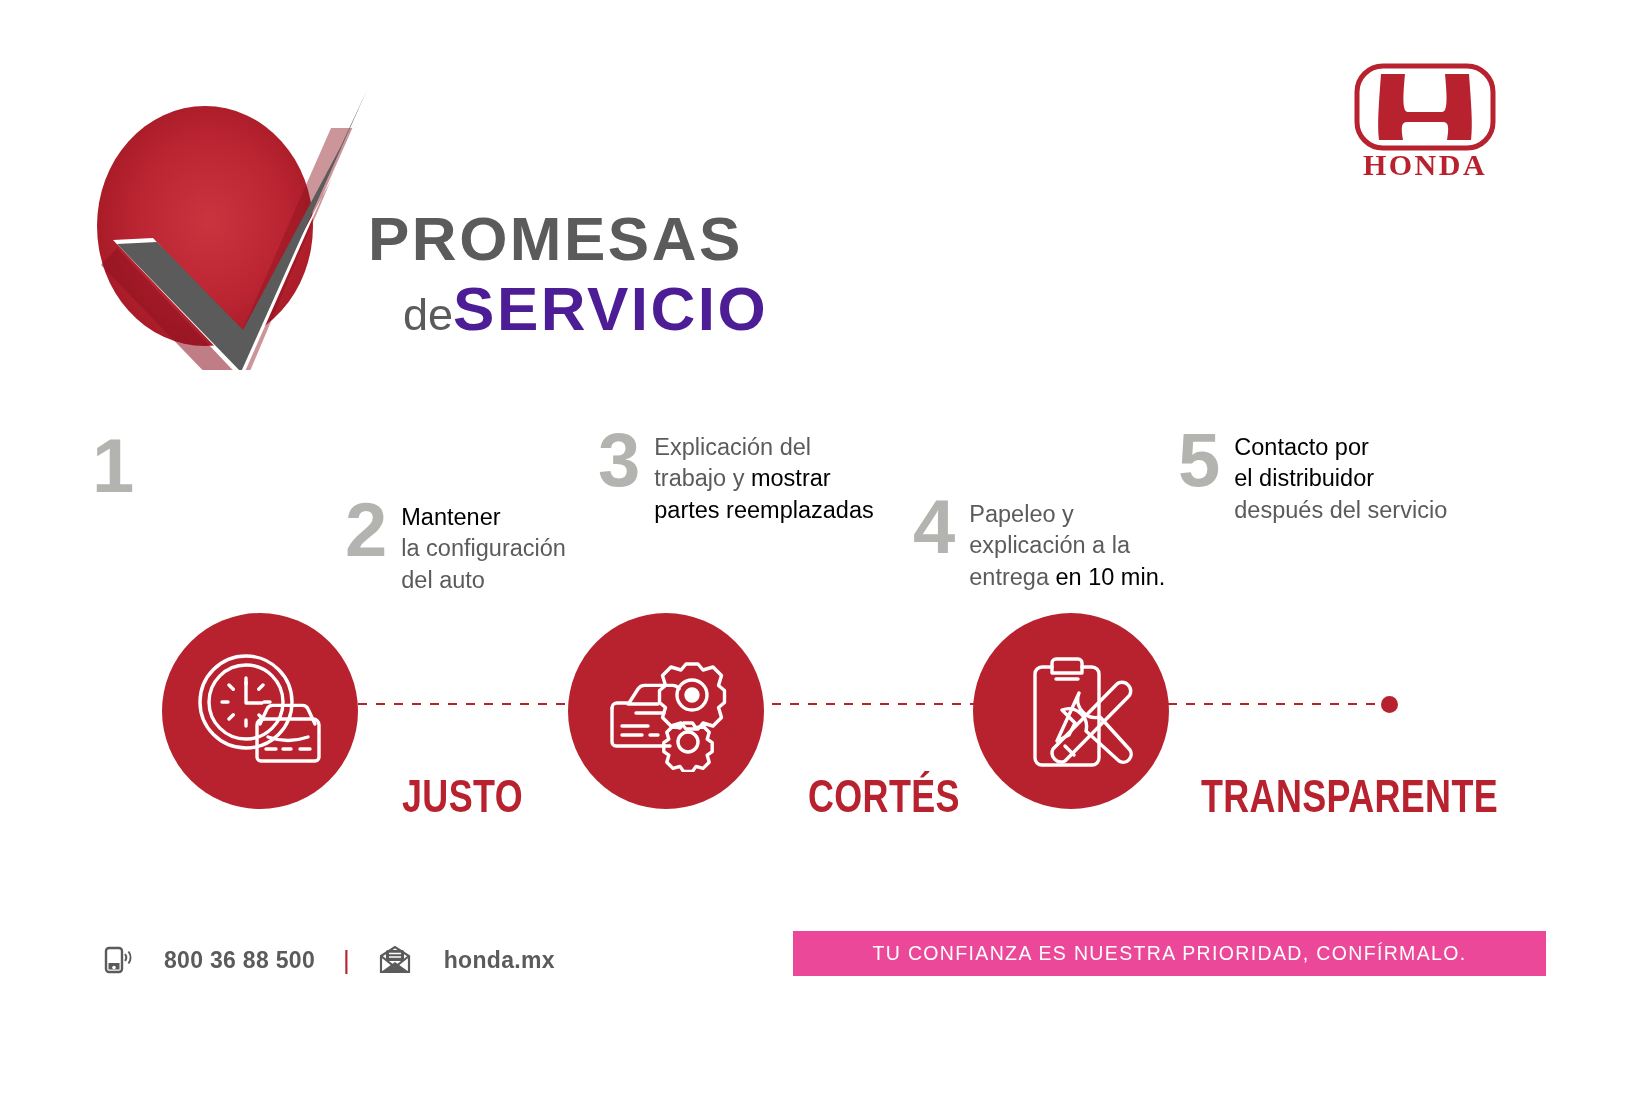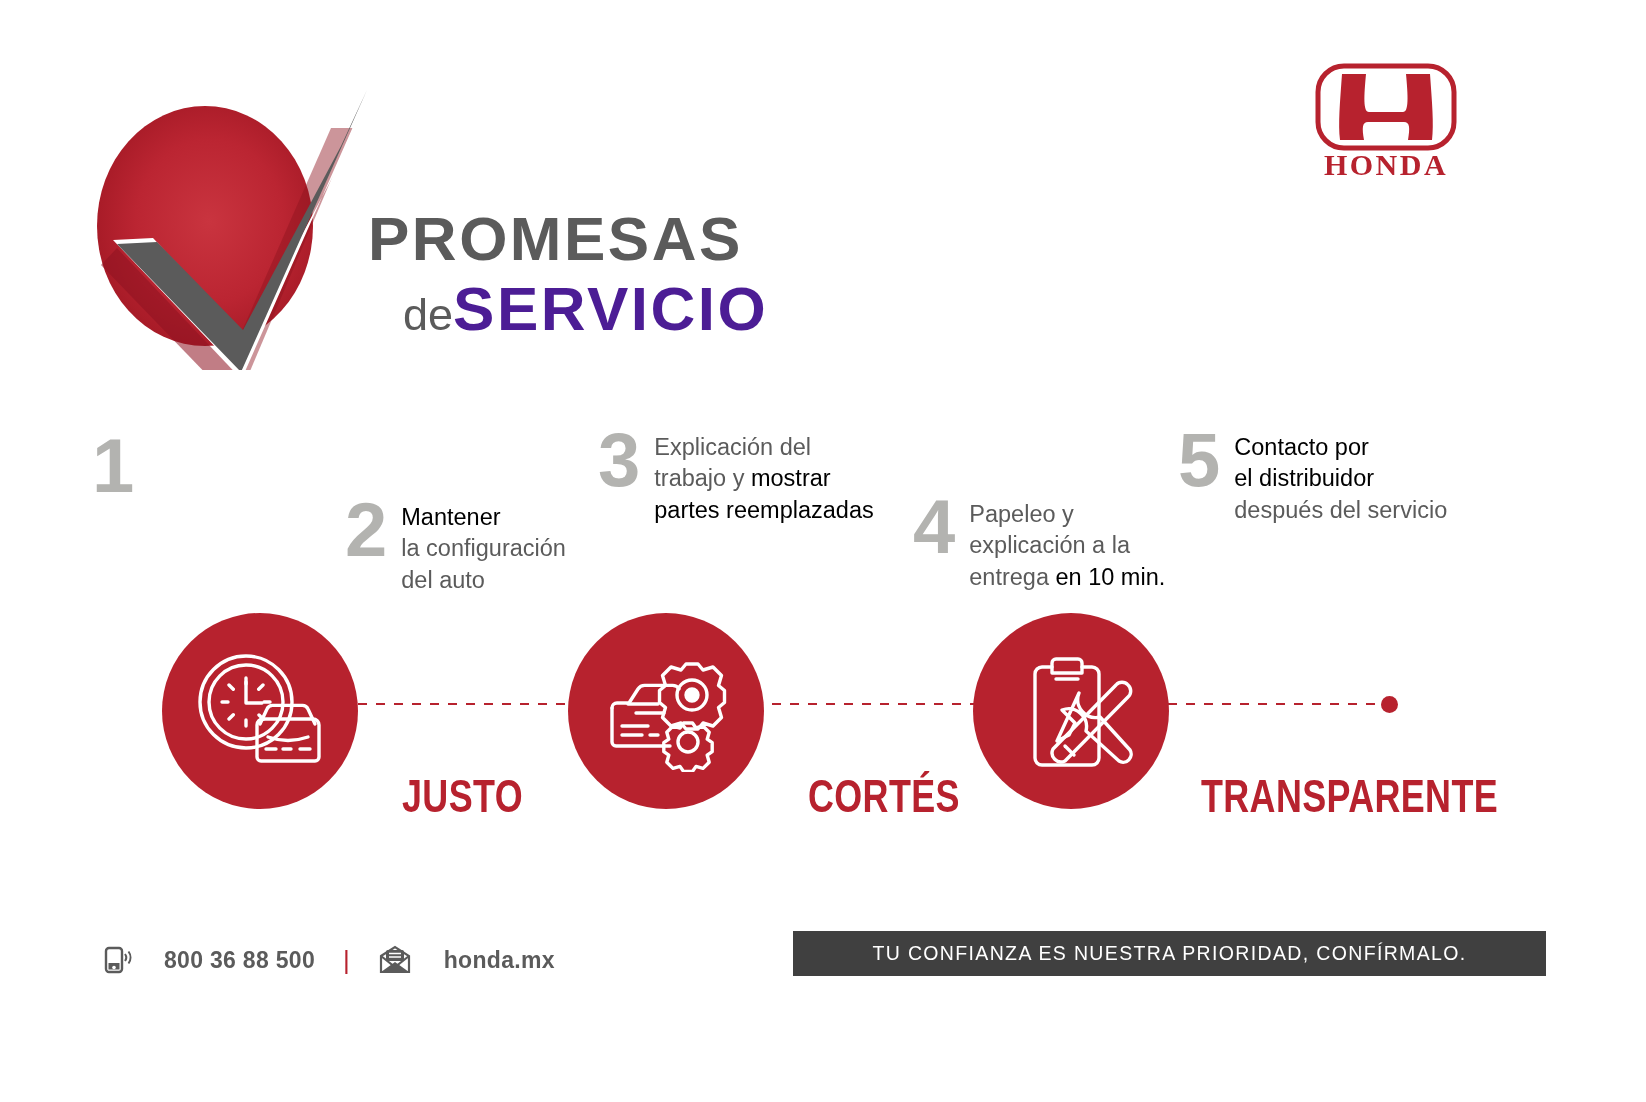--- a/index.html
+++ b/index.html
@@ -21,21 +21,21 @@
     letter-spacing: 2.5px; line-height: 1; white-space: nowrap;
   }
   .title-sub { margin-top: 8px; line-height: 1; white-space: nowrap; }
   .title-de { font-size: 45px; font-weight: 300; color: #5b5b5b; letter-spacing: 0px; margin-left: 35px; }
   .title-servicio {
     font-size: 62px; font-weight: bold; color: #4c1d95;
     letter-spacing: 2.5px;
   }
 
   
-  .honda-logo { position: absolute; left: 1312px; top: 62px; width: 148px; height: 120px; }
+  .honda-logo { position: absolute; left: 1351px; top: 62px; width: 148px; height: 120px; }
   .honda-logo svg { display:block; width: 148px; height: 120px; }
 
   
   .promise { position: absolute; display: flex; align-items: flex-start; }
   .promise .num {
     font-size: 76px; font-weight: bold; color: #b3b3b0;
     line-height: 0.84; margin-right: 14px; flex: 0 0 auto;
   }
   .promise .ptext {
     font-size: 23.5px; color: #5b5b5b; line-height: 1.33;
@@ -104,21 +104,21 @@
     font-size: 23px; font-weight: bold; color: #5b5b5b; letter-spacing: 0.3px;
     white-space: nowrap;
   }
   .footer-sep {
     color: #b7222e; font-size: 26px; margin: 0 28px; font-weight: 400;
     line-height: 1;
   }
 
   .footer-banner {
     position: absolute; left: 793px; top: 931px;
-    width: 753px; height: 45px; background: #404040;
+    width: 753px; height: 45px; background: #ec4899;
     display: flex; align-items: center; justify-content: center;
   }
   .footer-banner span {
     color: #ffffff; font-size: 19.5px; letter-spacing: 1.35px;
     font-weight: 400; white-space: nowrap;
   }
 </style>
 </head>
 <body>
 

